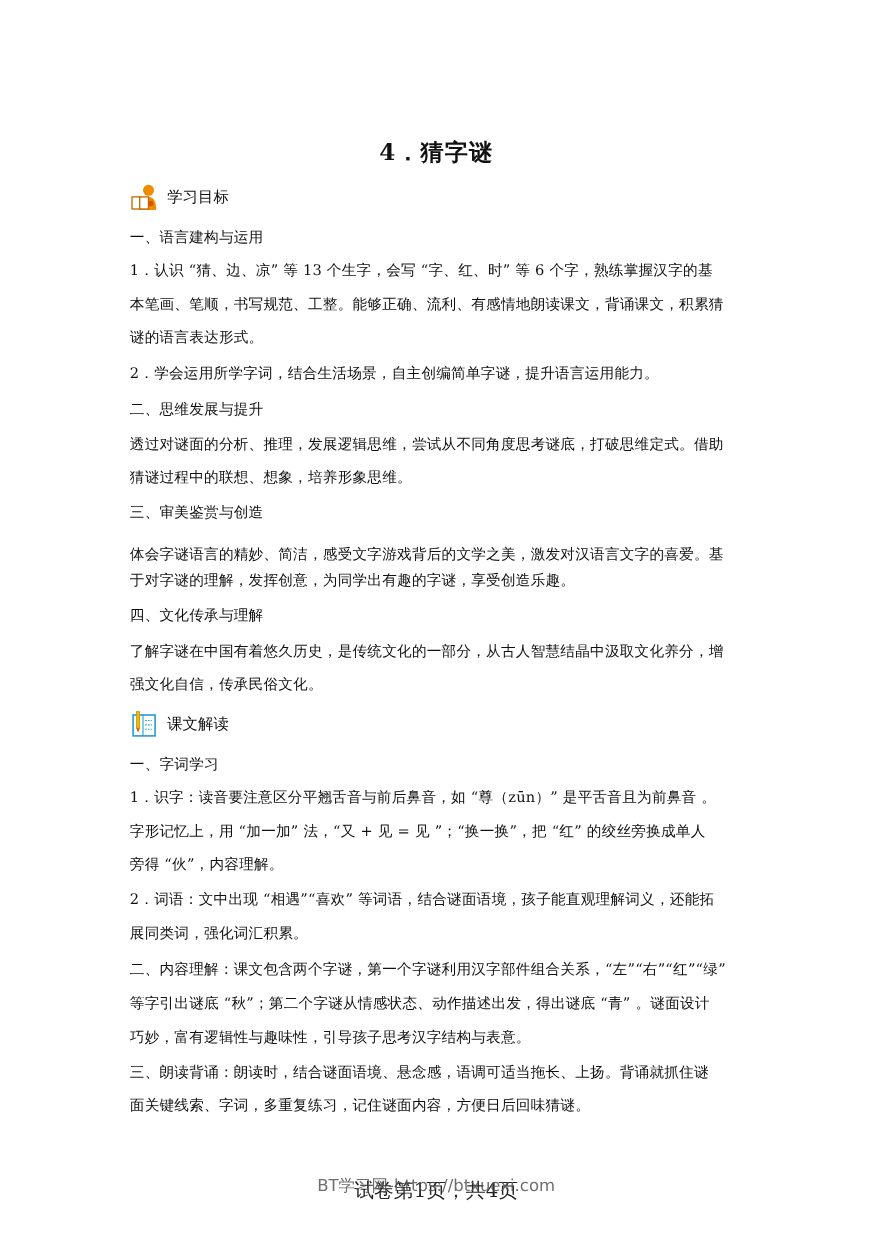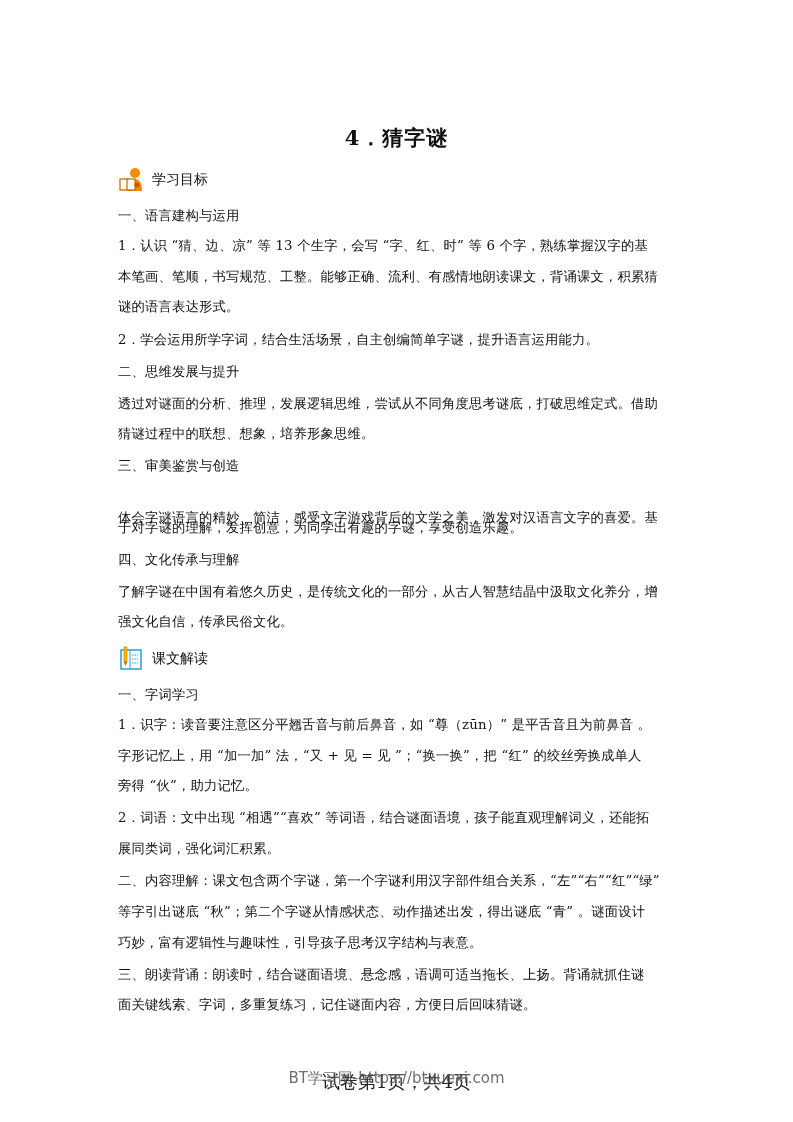--- a/index.html
+++ b/index.html
@@ -37,21 +37,21 @@
 
   <div class="line" style="top:207px;">一、语言建构与运用</div>
   <div class="line" style="top:237px;">1．认识 “猜、边、凉” 等 13 个生字，会写 “字、红、时” 等 6 个字，熟练掌握汉字的基</div>
   <div class="line" style="top:268px;">本笔画、笔顺，书写规范、工整。能够正确、流利、有感情地朗读课文，背诵课文，积累猜</div>
   <div class="line" style="top:298px;">谜的语言表达形式。</div>
   <div class="line" style="top:331px;">2．学会运用所学字词，结合生活场景，自主创编简单字谜，提升语言运用能力。</div>
   <div class="line" style="top:363px;">二、思维发展与提升</div>
   <div class="line" style="top:395px;">透过对谜面的分析、推理，发展逻辑思维，尝试从不同角度思考谜底，打破思维定式。借助</div>
   <div class="line" style="top:425px;">猜谜过程中的联想、想象，培养形象思维。</div>
   <div class="line" style="top:457px;">三、审美鉴赏与创造</div>
-  <div class="line" style="top:509px;">体会字谜语言的精妙、简洁，感受文字游戏背后的文学之美，激发对汉语言文字的喜爱。基</div>
+  <div class="line" style="top:495px;">体会字谜语言的精妙、简洁，感受文字游戏背后的文学之美，激发对汉语言文字的喜爱。基</div>
   <div class="line" style="top:519px;">于对字谜的理解，发挥创意，为同学出有趣的字谜，享受创造乐趣。</div>
   <div class="line" style="top:551px;">四、文化传承与理解</div>
   <div class="line" style="top:583px;">了解字谜在中国有着悠久历史，是传统文化的一部分，从古人智慧结晶中汲取文化养分，增</div>
   <div class="line" style="top:613px;">强文化自信，传承民俗文化。</div>
 
   <div class="sec-head" style="top:645px;">
     <span class="icon">
       <svg width="28" height="26" viewBox="0 0 28 26">
         <rect x="3" y="4" width="20" height="19" fill="#fff" stroke="#2a9fd6" stroke-width="1.5"></rect>
         <line x1="12" y1="4" x2="12" y2="23" stroke="#2a9fd6" stroke-width="1"></line>
@@ -61,21 +61,21 @@
         <rect x="6" y="1" width="3" height="15" fill="#f5b800" stroke="#c08000" stroke-width="0.6"></rect>
         <path d="M6 16 L7.5 20 L9 16 Z" fill="#e05000"></path>
       </svg>
     </span>
     <span>课文解读</span>
   </div>
 
   <div class="line" style="top:686px;">一、字词学习</div>
   <div class="line" style="top:716px;">1．识字：读音要注意区分平翘舌音与前后鼻音，如 “尊（zūn）” 是平舌音且为前鼻音 。</div>
   <div class="line" style="top:747px;">字形记忆上，用 “加一加” 法，“又 + 见 = 见 ”；“换一换”，把 “红” 的绞丝旁换成单人</div>
-  <div class="line" style="top:777px;">旁得 “伙”，助力记忆。</div>
+  <div class="line" style="top:777px;">旁得 “伙”，内容理解。</div>
   <div class="line" style="top:809px;">2．词语：文中出现 “相遇”“喜欢” 等词语，结合谜面语境，孩子能直观理解词义，还能拓</div>
   <div class="line" style="top:840px;">展同类词，强化词汇积累。</div>
   <div class="line" style="top:872px;">二、内容理解：课文包含两个字谜，第一个字谜利用汉字部件组合关系，“左”“右”“红”“绿”</div>
   <div class="line" style="top:903px;">等字引出谜底 “秋”；第二个字谜从情感状态、动作描述出发，得出谜底 “青” 。谜面设计</div>
   <div class="line" style="top:934px;">巧妙，富有逻辑性与趣味性，引导孩子思考汉字结构与表意。</div>
   <div class="line" style="top:966px;">三、朗读背诵：朗读时，结合谜面语境、悬念感，语调可适当拖长、上扬。背诵就抓住谜</div>
   <div class="line" style="top:996px;">面关键线索、字词，多重复练习，记住谜面内容，方便日后回味猜谜。</div>
 
   <div class="footer">试卷第1页，共4页</div>
   <div class="watermark">BT学习网-https://btxuexi.com</div>

